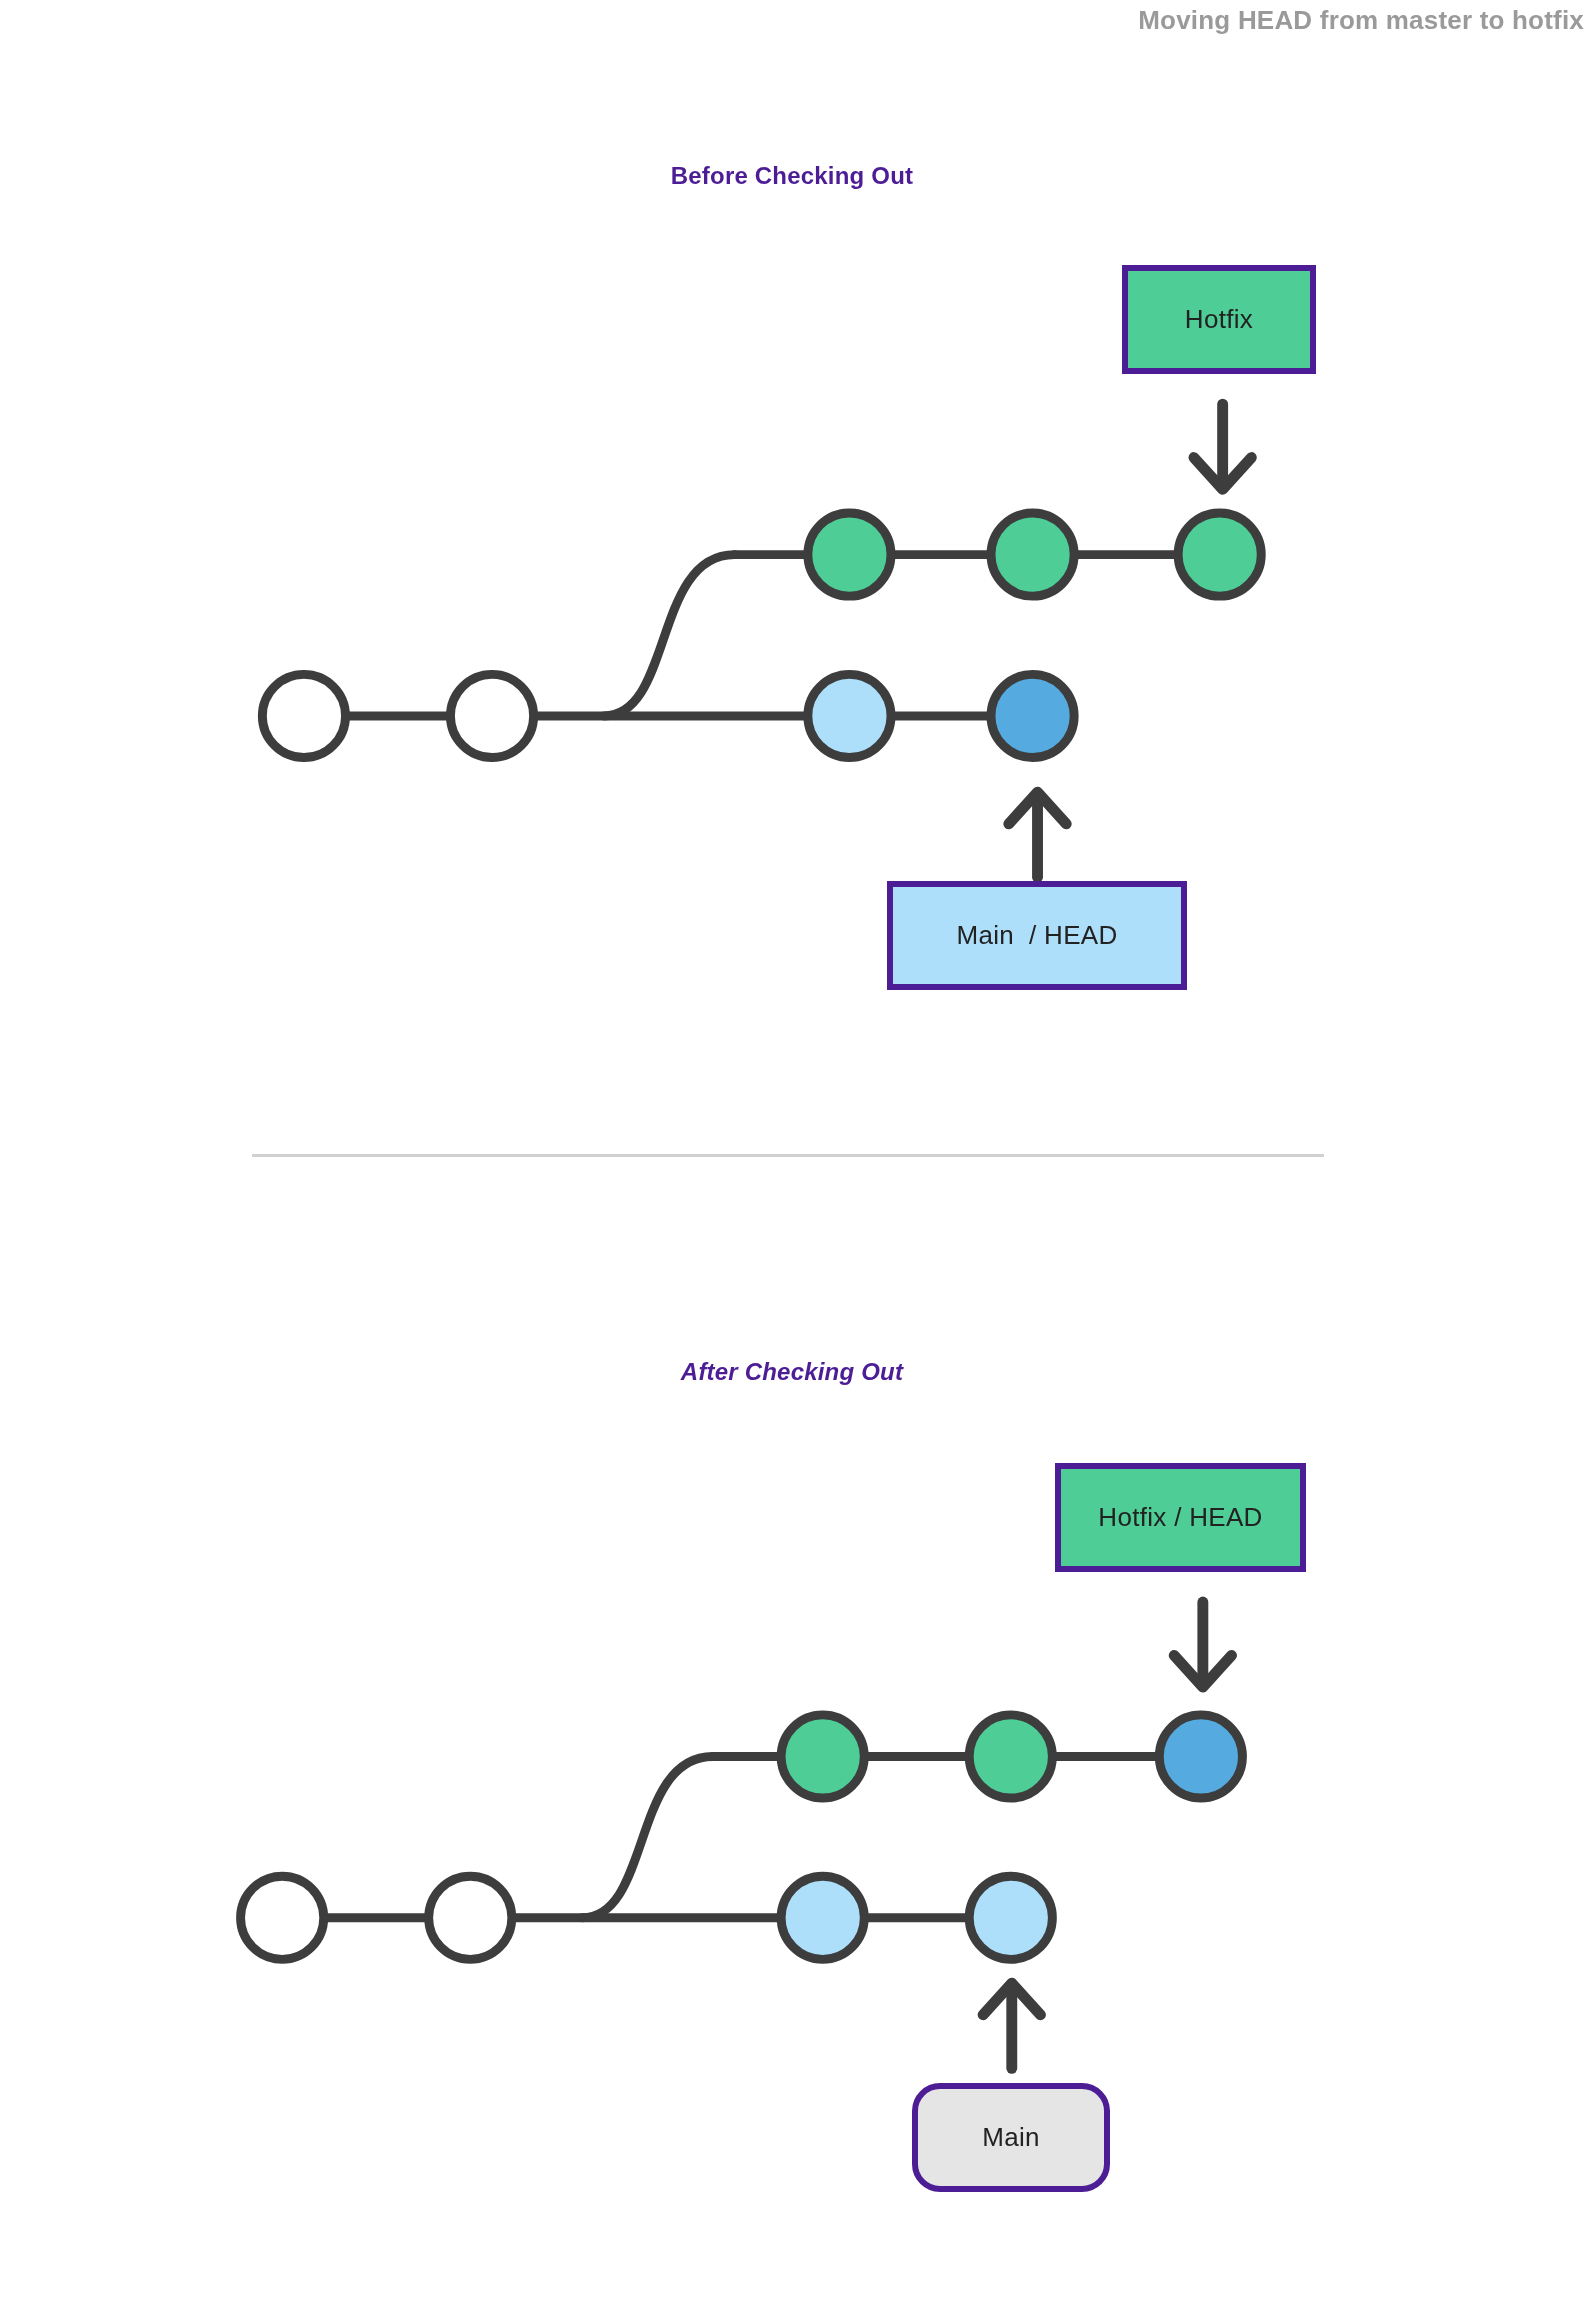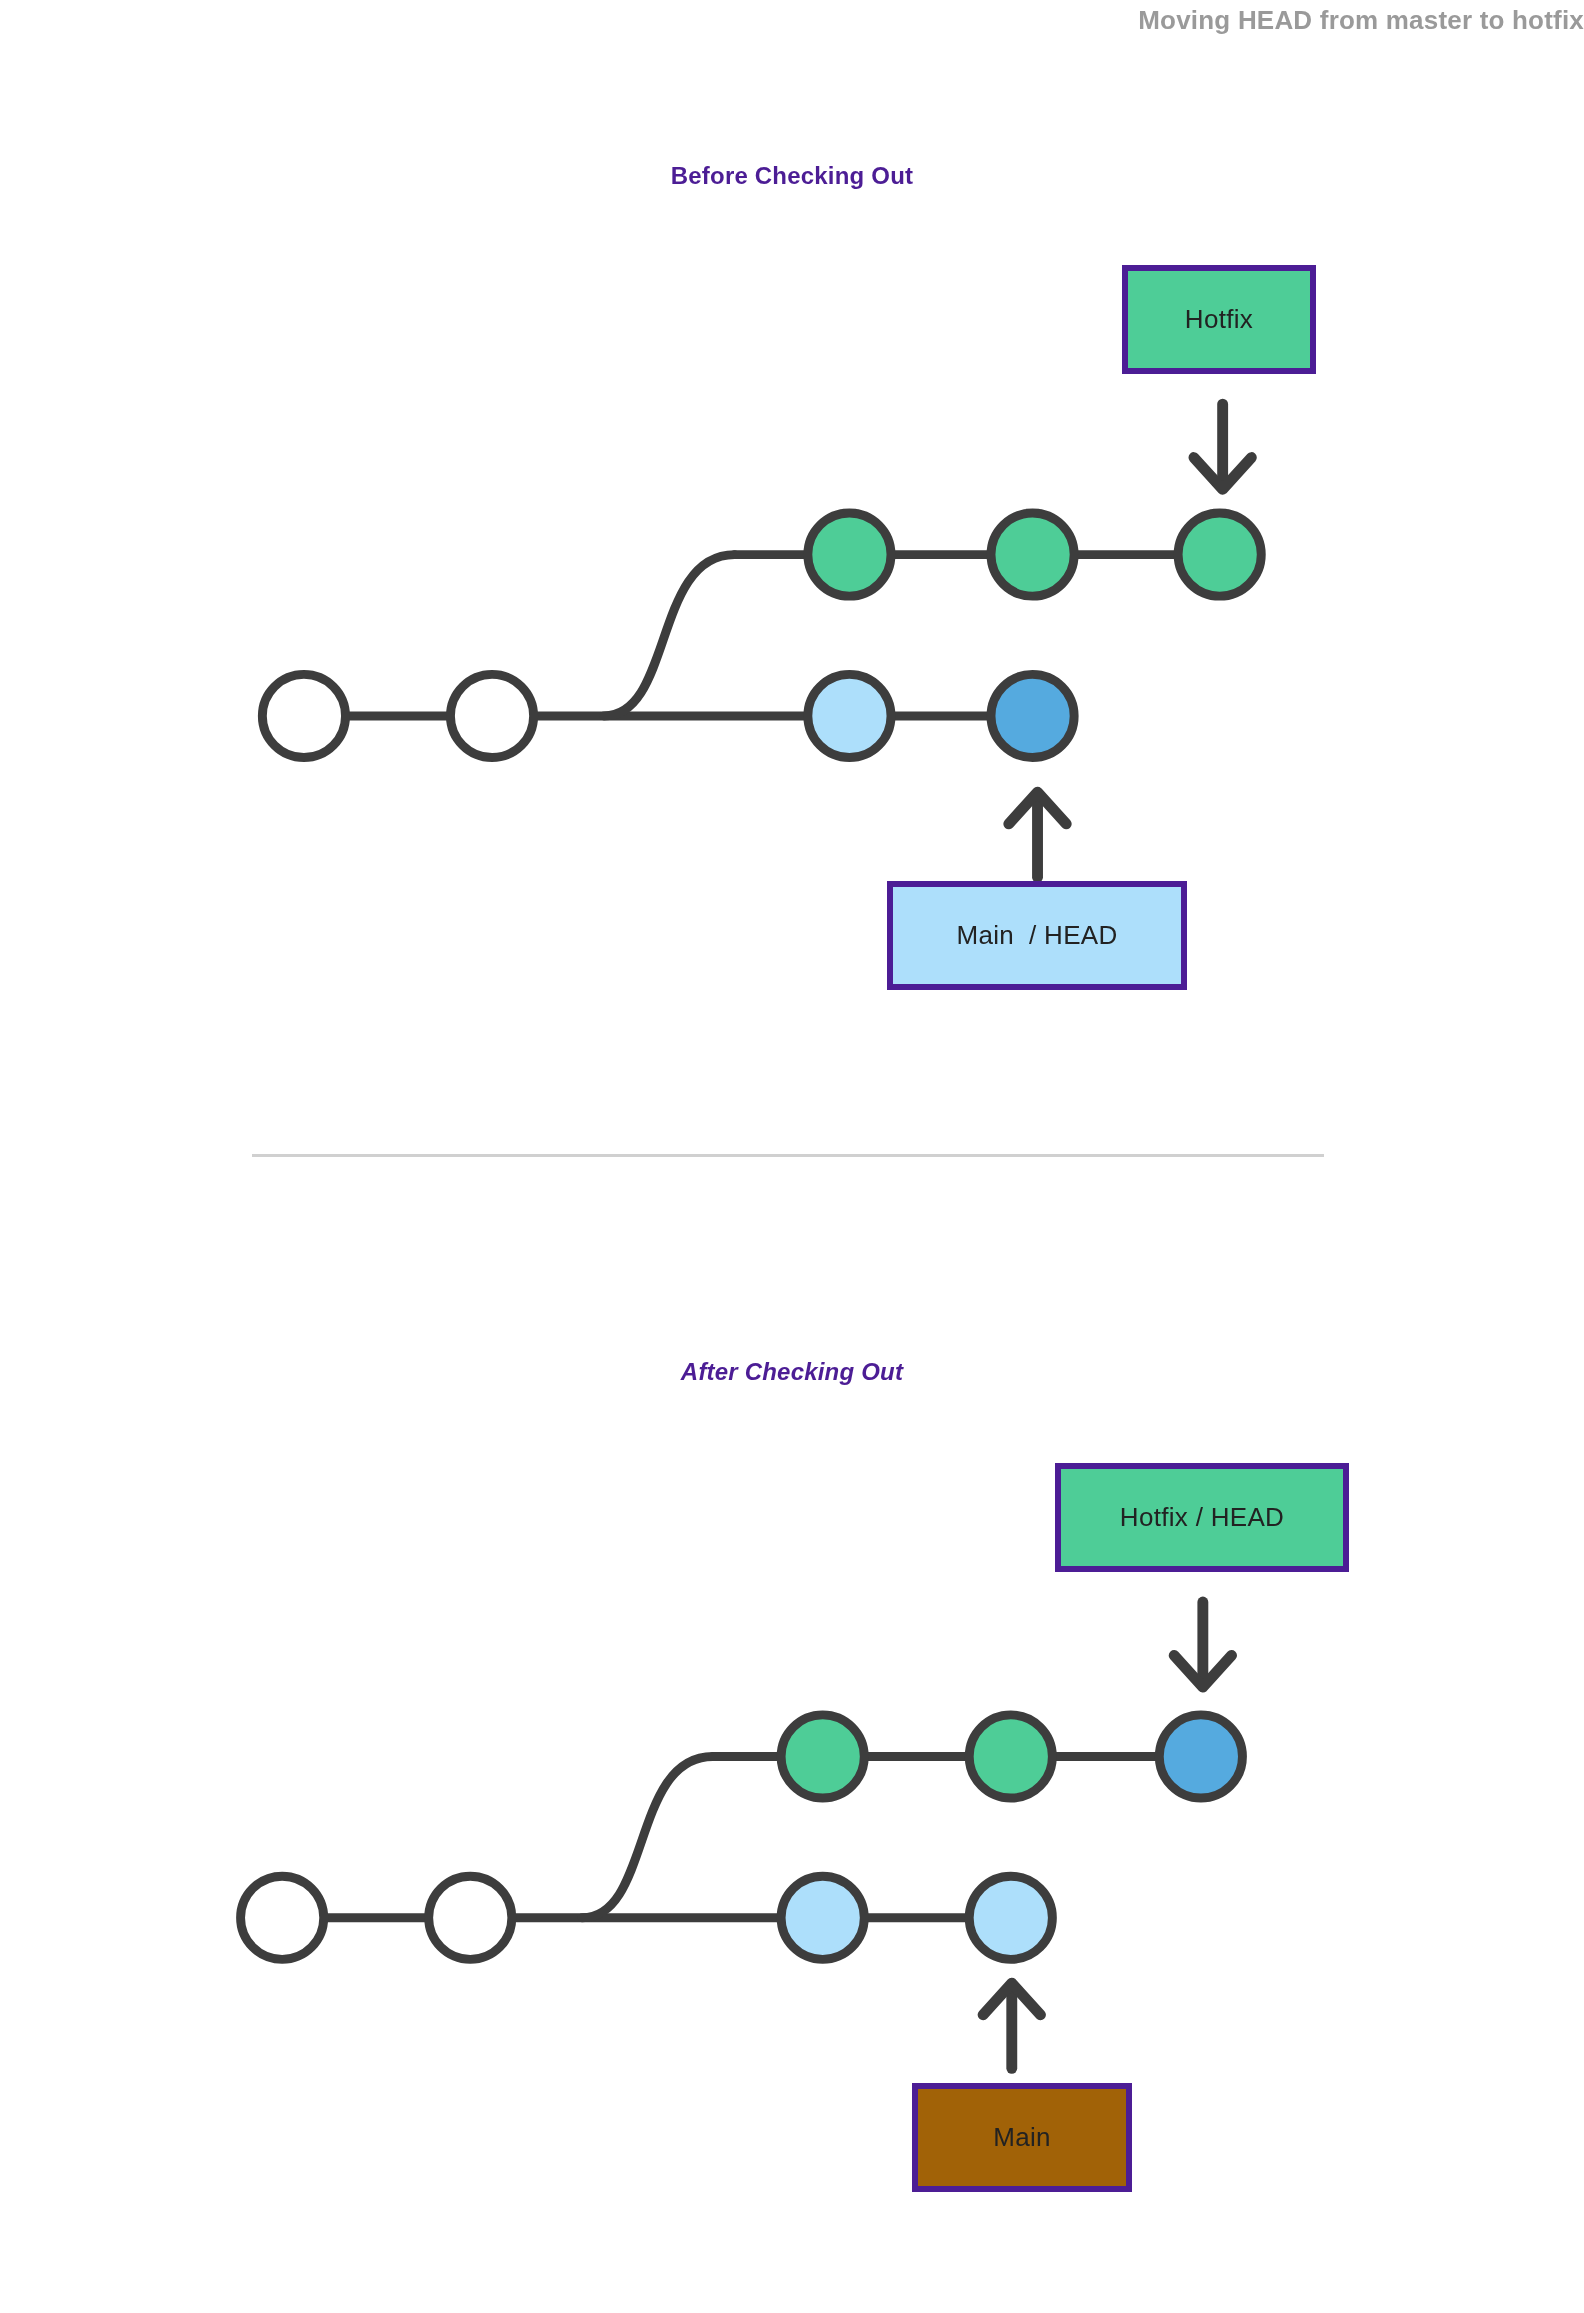--- a/index.html
+++ b/index.html
@@ -71,26 +71,27 @@
   }
   #box-hotfix-before {
     left: 1122px; top: 265px; width: 194px; height: 109px;
     background: #4ECD97;
   }
   #box-main-head-before {
     left: 887px; top: 881px; width: 300px; height: 109px;
     background: #ADDFFB;
   }
   #box-hotfix-head-after {
-    left: 1055px; top: 1463px; width: 294px; height: 109px;
+    left: 1055px; top: 1463px; width: 251px; height: 109px;
     background: #4ECD97;
   }
   #box-main-after {
-    left: 912px; top: 2083px; width: 220px; height: 109px;
-    background: #a16207;
+    left: 912px; top: 2083px; width: 198px; height: 109px;
+    background: #e5e5e5;
+    border-radius: 28px;
   }
 </style>
 </head>
 <body>
 
 <div id="page-title">Moving HEAD from master to hotfix</div>
 
 <div class="section-heading" id="heading-before">Before Checking Out</div>
 
 <div class="section-heading" id="heading-after">After Checking Out</div>

